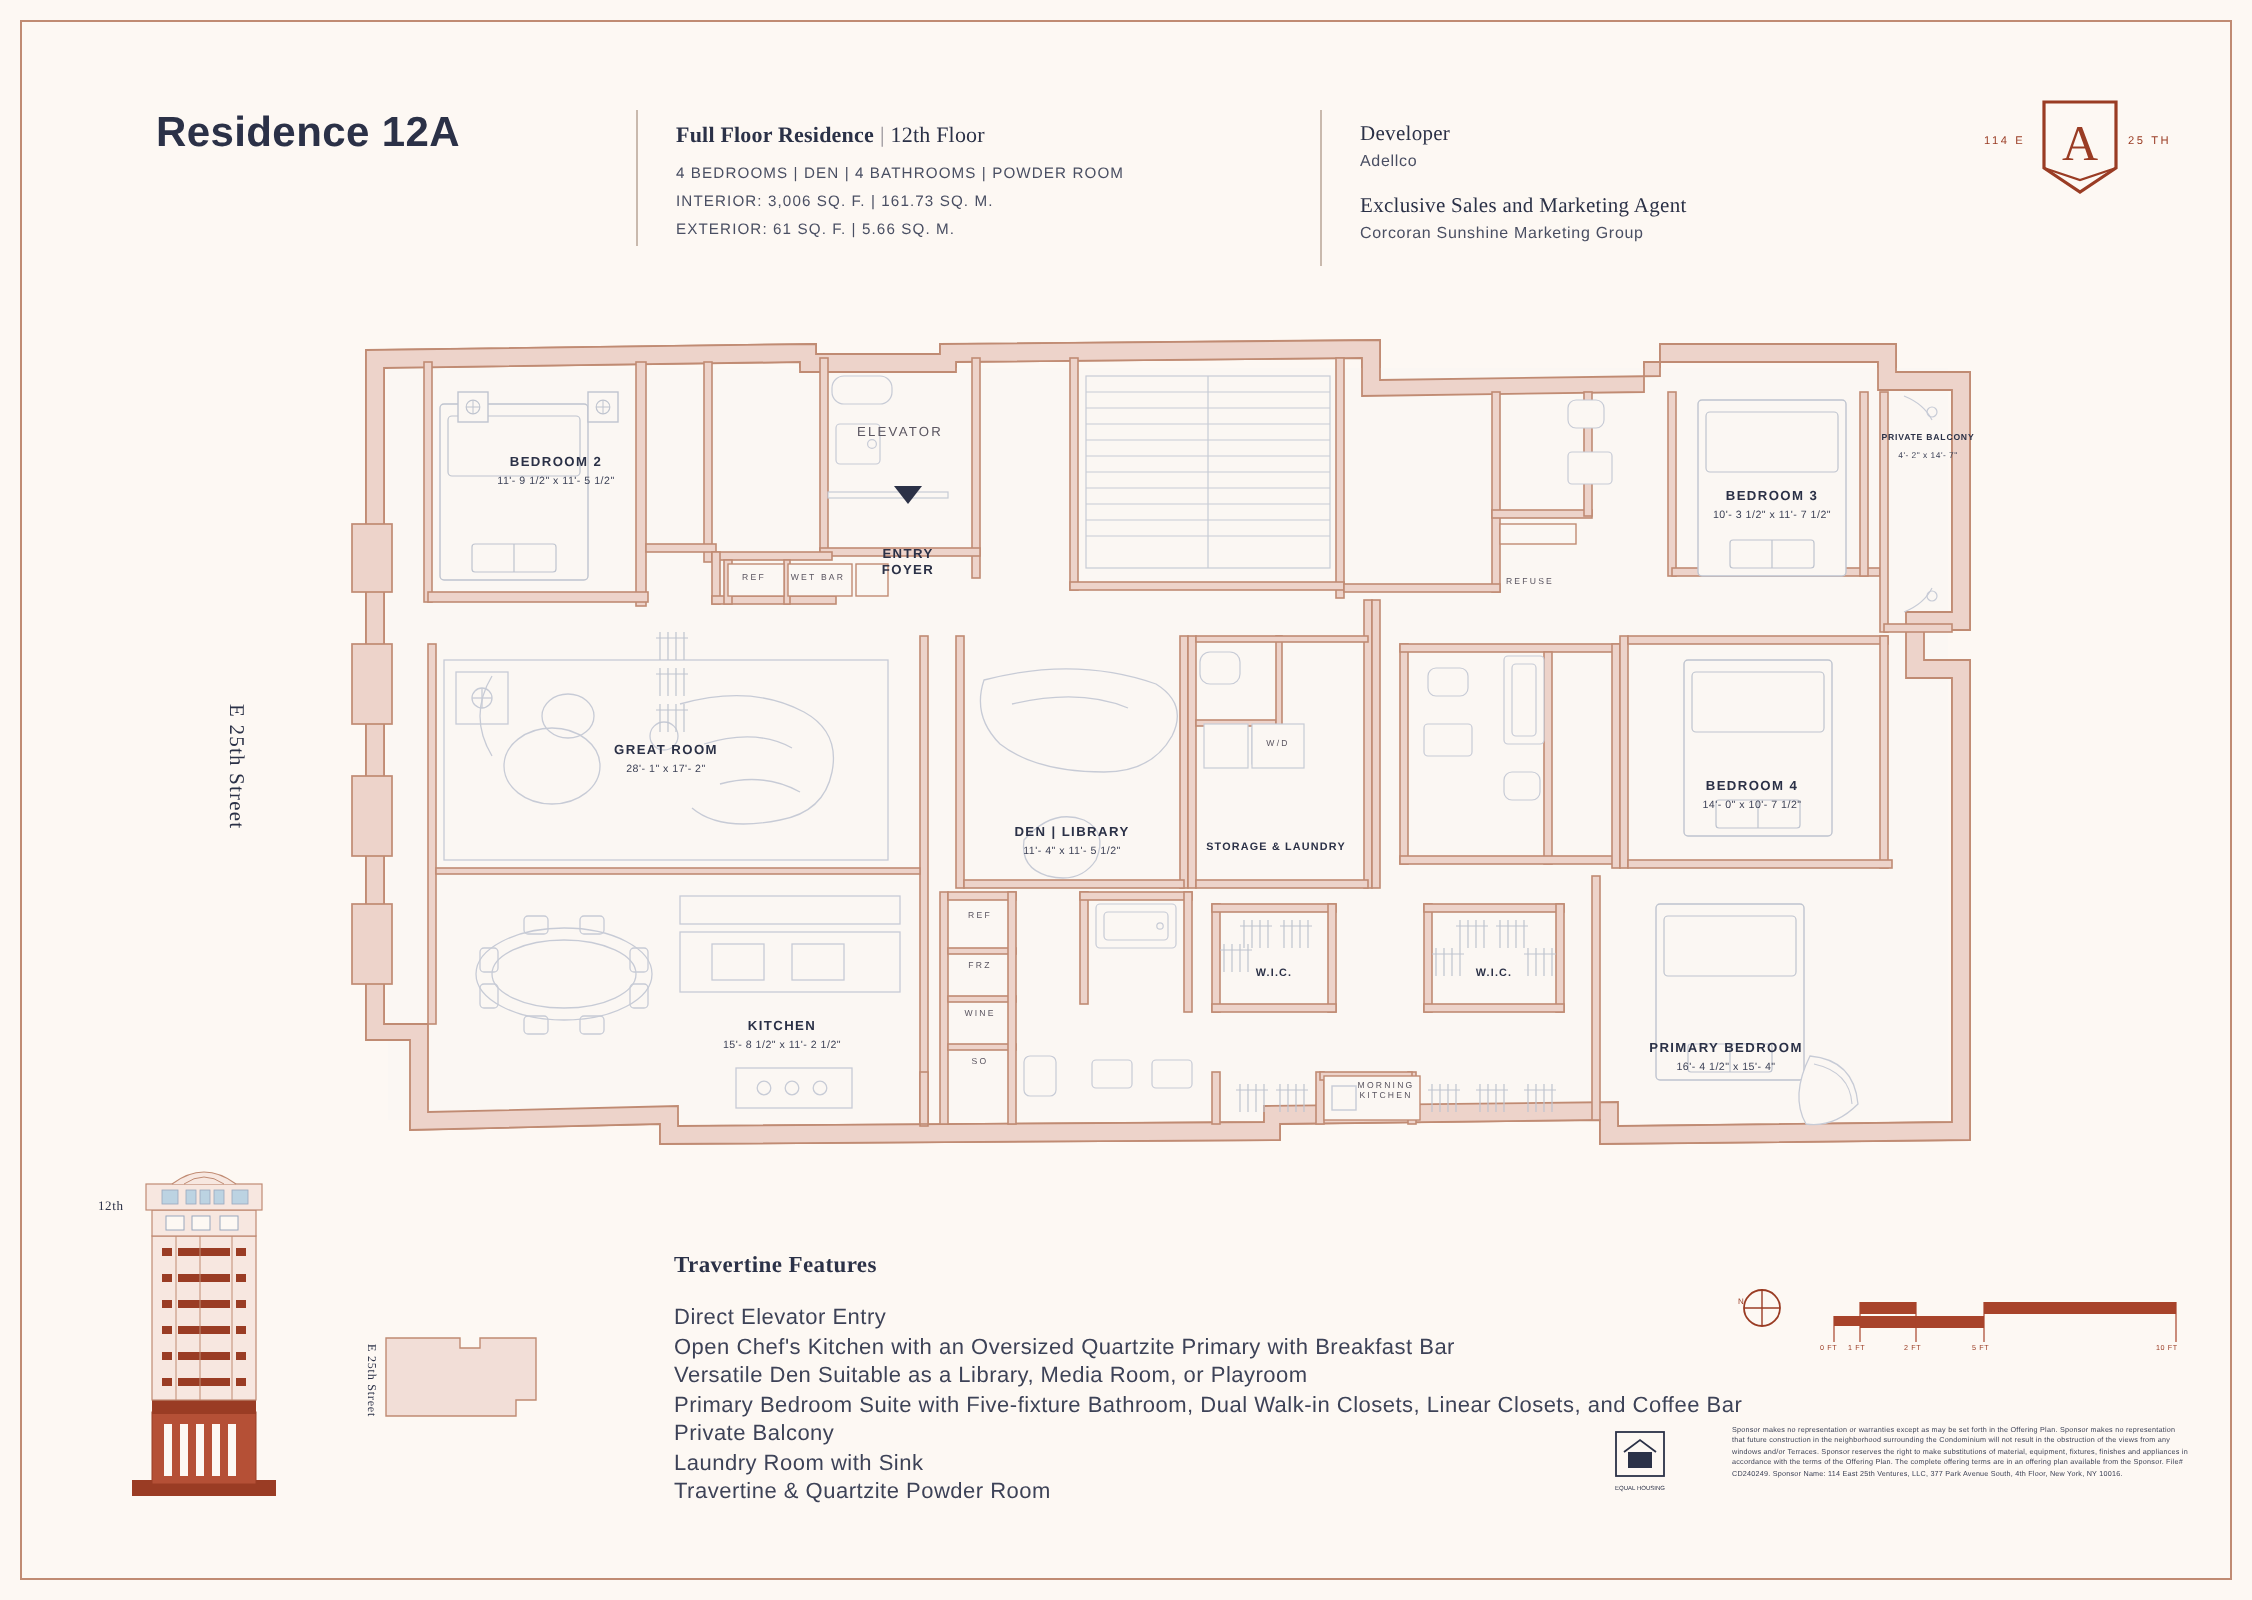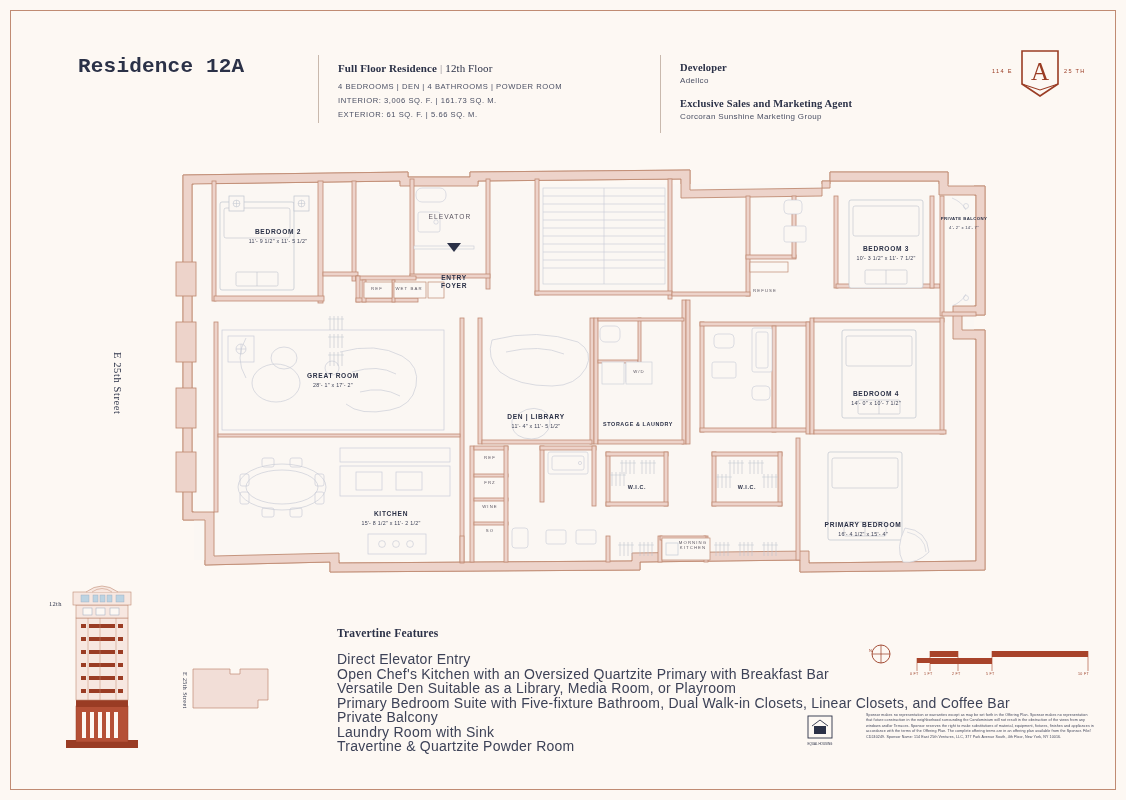--- a/index.html
+++ b/index.html
@@ -23,21 +23,21 @@
     position: absolute;
     left: 10px; top: 10px; right: 10px; bottom: 10px;
     border: 1px solid #c08b73;
     pointer-events: none;
   }
 
   
   .header { position: absolute; left: 0; top: 0; width: 1126px; height: 150px; }
   .res-title {
     position: absolute; left: 78px; top: 55px;
-    font-family: Liberation Mono, monospace;
+    font-family: Liberation Sans, sans-serif;
     font-size: 21px; font-weight: 700; color: #2b3147;
     letter-spacing: 0.2px;
   }
   .vline1 { position: absolute; left: 318px; top: 55px; width: 1px; height: 68px; background: #c9b9ad; }
   .vline2 { position: absolute; left: 660px; top: 55px; width: 1px; height: 78px; background: #c9b9ad; }
 
   .spec-block { position: absolute; left: 338px; top: 62px; }
   .spec-head {
     font-family: "Liberation Serif", serif;
     font-size: 11px; color: #2b3147; font-weight: 700;
@@ -46,21 +46,21 @@
   .spec-head .sep { font-weight: 400; color: #8e8a92; padding: 0 3px; }
   .spec-head .ital { font-weight: 400; }
   .spec-line {
     font-size: 7.6px; color: #4a4f63; letter-spacing: 0.55px;
     line-height: 14px; white-space: nowrap;
   }
 
   .dev-block { position: absolute; left: 680px; top: 62px; }
   .dev-head {
     font-family: "Liberation Serif", serif;
-    font-size: 10.5px; font-weight: 700; color: #2b3147;
+    font-size: 10.5px; font-weight: 400; color: #2b3147;
     letter-spacing: 0.15px;
   }
   .dev-sub { font-size: 8px; color: #4a4f63; letter-spacing: 0.35px; margin-top: 3px; }
   .dev-gap { height: 13px; }
 
   
   .logo-wrap { position: absolute; left: 994px; top: 48px; width: 110px; height: 52px; }
   .logo-shield { position: absolute; left: 24px; top: 0; }
   .logo-side-l {
     position: absolute; left: -2px; top: 20px;
@@ -106,21 +106,21 @@
   .rlabel.lt .nm { color: #5a5560; font-weight: 400; letter-spacing: 1.1px; }
 
   
   .feat { position: absolute; left: 337px; top: 627px; }
   .feat-title {
     font-family: "Liberation Serif", serif;
     font-size: 11.5px; font-weight: 700; color: #2b3147;
     letter-spacing: 0.2px; margin-bottom: 13px;
   }
   .feat-item {
-    font-size: 14px; color: #3d4257; letter-spacing: 0.25px;
+    font-size: 11px; color: #3d4257; letter-spacing: 0.25px;
     line-height: 14.5px; white-space: nowrap;
   }
   .disclaimer {
     position: absolute; left: 866px; top: 713px; width: 228px;
     font-size: 3.6px; line-height: 5.4px; color: #3d4257;
     letter-spacing: 0.12px; text-align: left;
   }
 
   .elev-floor-label {
     position: absolute; left: 49px; top: 600px;

